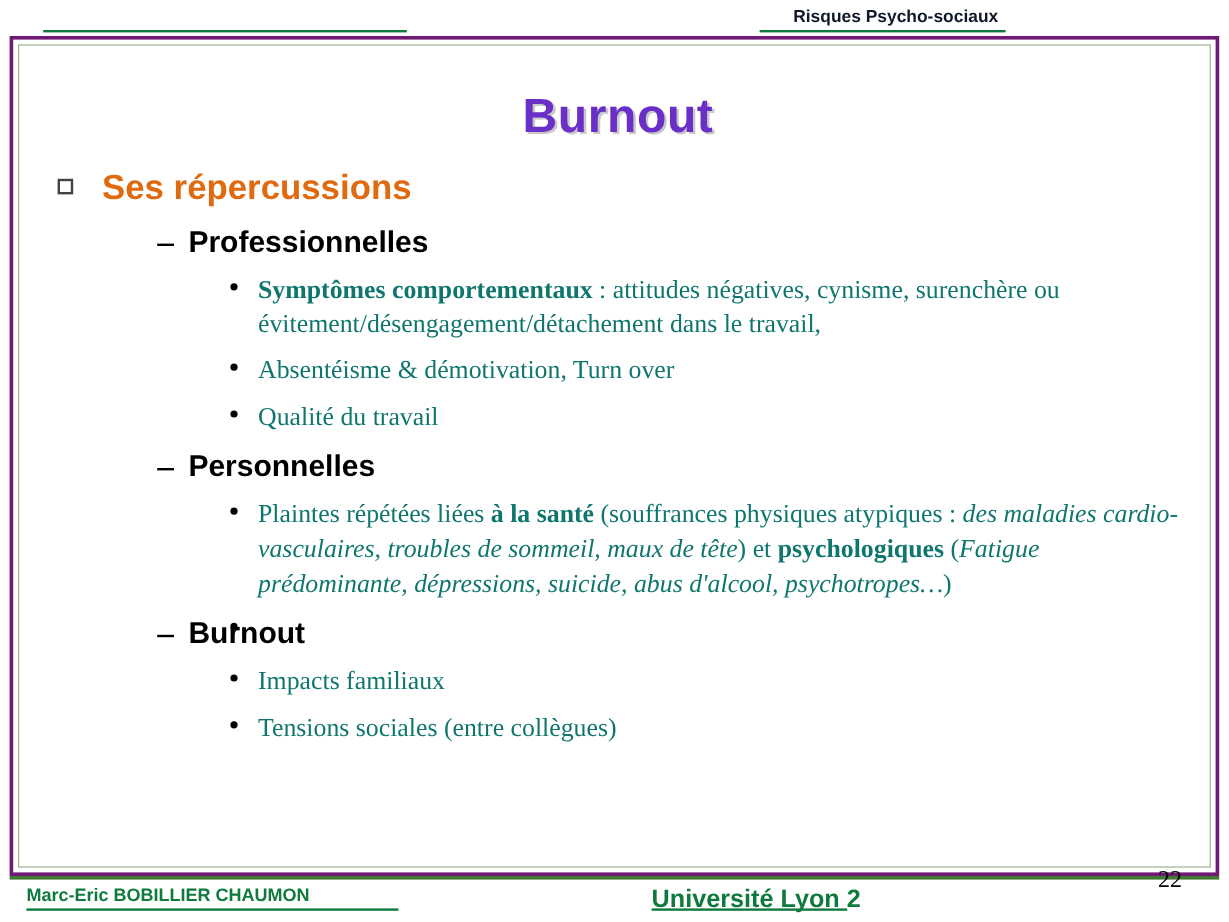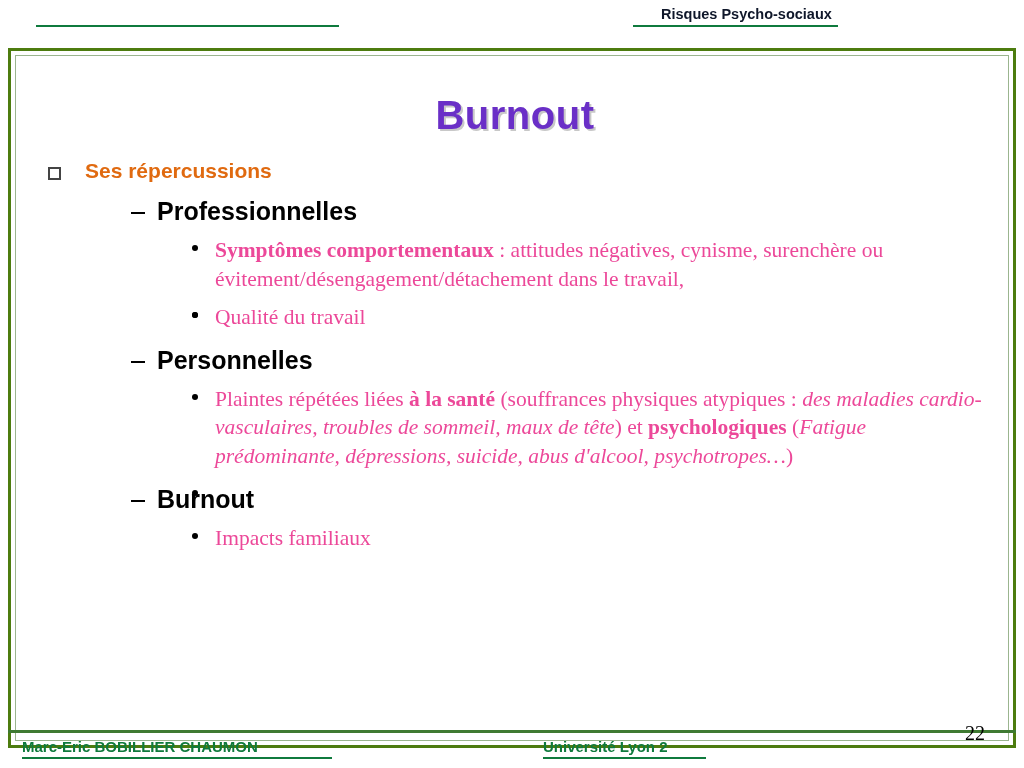--- a/index.html
+++ b/index.html
@@ -60,24 +60,24 @@
     top: 19px;
     width: 205px;
     height: 2px;
     background: #0f7a3d;
   }
 
   
   .frame {
     position: absolute;
     left: 8px;
-    top: 48px;
+    top: 30px;
     width: 1008px;
     height: 700px;
-    border: 3px solid #4d7c0f;
+    border: 3px solid #701a75;
     background: #ffffff;
   }
   .frame-inner {
     position: absolute;
     left: 4px;
     top: 4px;
     right: 4px;
     bottom: 4px;
     border: 1px solid #9bb58f;
   }
@@ -101,21 +101,21 @@
     position: absolute;
     left: 28px;
     top: 108px;
     width: 952px;
   }
 
   .lvl1 {
     position: relative;
     padding-left: 46px;
     margin-bottom: 12px;
-    font-size: 21px;
+    font-size: 29px;
     font-weight: bold;
     color: #e06a10;
   }
   .lvl1 .sq {
     position: absolute;
     left: 9px;
     top: 8px;
     width: 13px;
     height: 13px;
     border: 2px solid #444444;
@@ -138,21 +138,21 @@
     height: 2px;
     background: #000000;
   }
 
   .lvl3 {
     position: relative;
     padding-left: 176px;
     margin-top: 10px;
     font-size: 21.5px;
     line-height: 1.33;
-    color: #ec4899;
+    color: #0f766e;
     font-family: "Liberation Serif", serif;
   }
   .lvl3 .dot {
     position: absolute;
     left: 153px;
     top: 9px;
     width: 6px;
     height: 6px;
     border-radius: 50%;
     background: #000000;
@@ -182,21 +182,21 @@
     top: 0;
     font-size: 15px;
     font-weight: bold;
     color: #0f7a3d;
     white-space: nowrap;
   }
   .footer-right {
     position: absolute;
     left: 543px;
     top: 0;
-    font-size: 15px;
+    font-size: 21px;
     font-weight: bold;
     color: #0f7a3d;
     white-space: nowrap;
   }
   .footer-underline-left {
     position: absolute;
     left: 22px;
     top: 19px;
     width: 310px;
     height: 2px;
@@ -238,27 +238,28 @@
     <div class="content">
 
       <div class="lvl1">
         <span class="sq"></span>
         <span>Ses répercussions</span>
       </div>
 
       <div id="groups">
           <div class="lvl2"><span class="dash"></span><span>Professionnelles</span></div>
           <div class="lvl3"><span class="dot"></span><b>Symptômes comportementaux</b><span> : attitudes négatives, cynisme, surenchère ou évitement/désengagement/détachement dans le travail,</span></div>
-          <div class="lvl3"><span class="dot"></span></div>
+          <div class="lvl3"><span class="dot"></span><span>Absentéisme &amp; démotivation, Turn over</span></div>
           <div class="lvl3"><span class="dot"></span><span>Qualité du travail</span></div>
           <div class="lvl2"><span class="dash"></span><span>Personnelles</span></div>
           <div class="lvl3"><span class="dot"></span><span>Plaintes répétées liées </span><b>à la santé</b><span> (souffrances physiques atypiques : </span><i>des maladies cardio-vasculaires, troubles de sommeil, maux de tête</i><span>) et </span><b>psychologiques</b><span> (</span><i>Fatigue prédominante, dépressions, suicide, abus d'alcool, psychotropes…</i><span>)</span></div>
           <div class="lvl3"><span class="dot"></span></div>
           <div class="lvl2"><span class="dash"></span><span>Burnout</span></div>
           <div class="lvl3"><span class="dot"></span><span>Impacts familiaux</span></div>
+          <div class="lvl3"><span class="dot"></span><span>Tensions sociales (entre collègues)</span></div>
         </div>
 
     </div>
   </div>
 
   <div class="footer-rule-top"></div>
   <div class="footer">
     <div class="footer-left">Marc-Eric BOBILLIER CHAUMON</div>
     <div class="footer-underline-left"></div>
     <div class="footer-right">Université Lyon 2</div>

